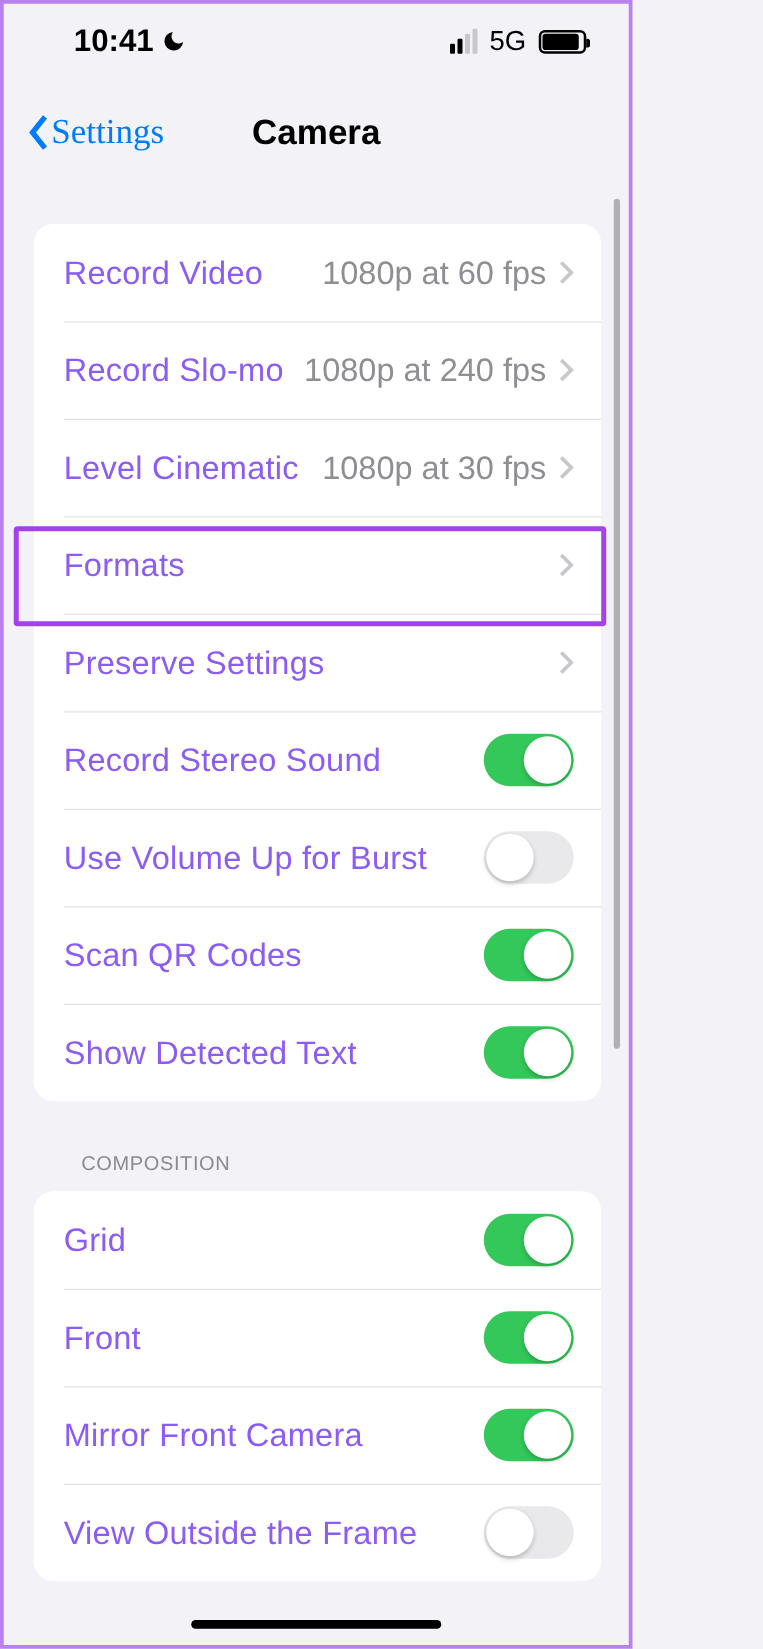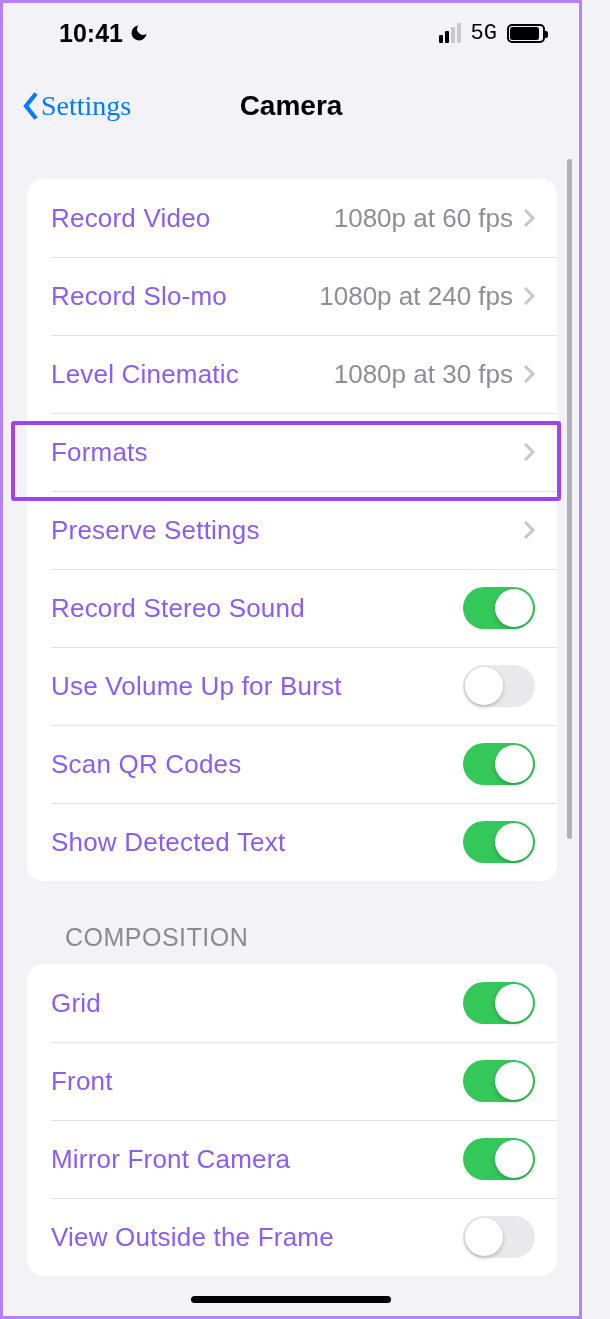--- a/index.html
+++ b/index.html
@@ -3,37 +3,37 @@
 <meta charset="utf-8">
 <style>
   * { margin: 0; padding: 0; box-sizing: border-box; }
   html, body { width: 610px; height: 1319px; }
   body {
     font-family: -apple-system, "Helvetica Neue", Helvetica, Arial, sans-serif;
     background: #f2f2f7;
     overflow: hidden;
   }
   .outer-border {
-    width: 582px; height: 1319px;
+    width: 506px; height: 1319px;
     border: 3px solid #b980f0;
     position: relative;
     background: #f2f2f7;
   }
   
   .status-bar {
     height: 60px;
     display: flex;
     align-items: center;
     justify-content: space-between;
     padding: 0 34px 0 56px;
     font-size: 25px;
     font-weight: 600;
   }
   .status-left { display: flex; align-items: center; gap: 6px; }
-  .status-right { display: flex; align-items: center; gap: 6px; font-family: Liberation Mono, monospace; }
+  .status-right { display: flex; align-items: center; gap: 6px; }
   .moon-icon { width: 20px; height: 20px; }
   .cell-bars { display: inline-flex; align-items: flex-end; gap: 2px; }
   .cell-bars span { width: 4px; background: #c8c8cc; border-radius: 1px; }
   .cell-bars span.active { background: #000; }
   .cell-bars span:nth-child(1){height:8px;}
   .cell-bars span:nth-child(2){height:12px;}
   .cell-bars span:nth-child(3){height:16px;}
   .cell-bars span:nth-child(4){height:20px;}
   .network-label { font-size: 22px; font-weight: 500; margin-left: 4px; }
   .battery {
@@ -110,21 +110,21 @@
   .toggle.on .toggle-knob { right:2px; }
   .toggle.off .toggle-knob { left:2px; }
   
   .highlight {
     position:absolute; left: 8px; right: 18px;
     height: 80px; border: 4px solid #a143e8; border-radius:3px;
     pointer-events:none; z-index:5;
   }
   
   .section-header {
-    font-size: 25px; color:#8a8a8f;
+    font-size: 16px; color:#8a8a8f;
     padding: 42px 0 12px 38px;
     letter-spacing:0.5px;
   }
   
   .home-indicator {
     position:absolute; bottom:13px; left:50%; transform:translateX(-50%);
     width:200px; height:7px; background:#000; border-radius:4px;
   }
 </style>
 </head>

